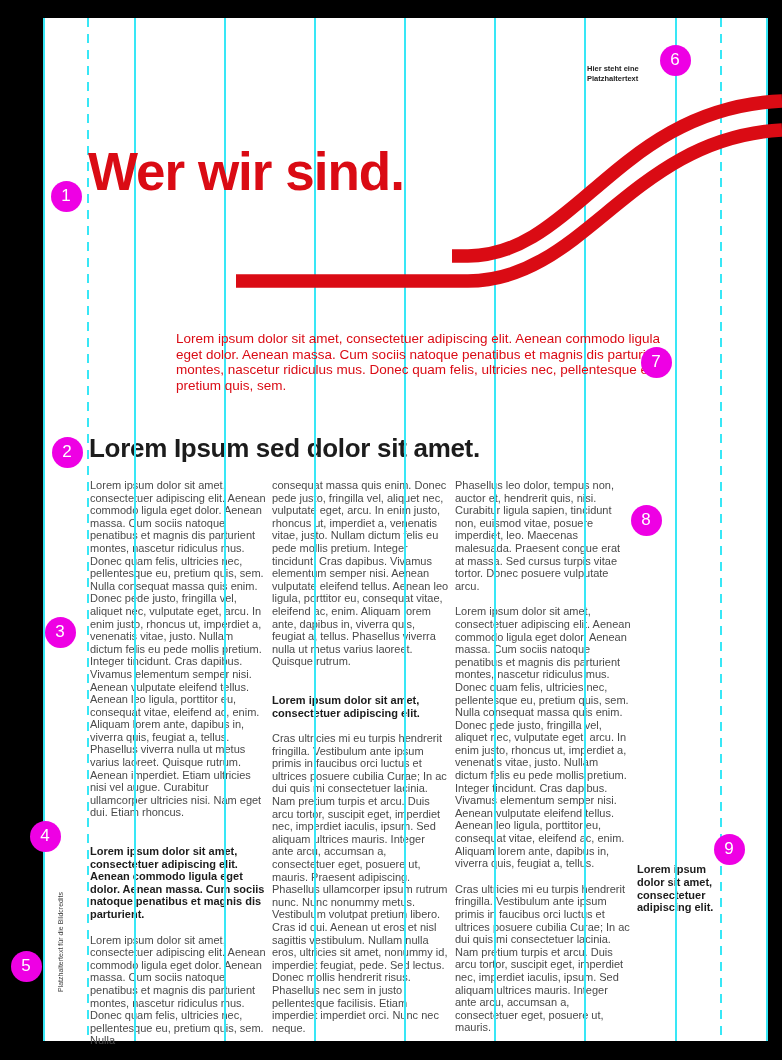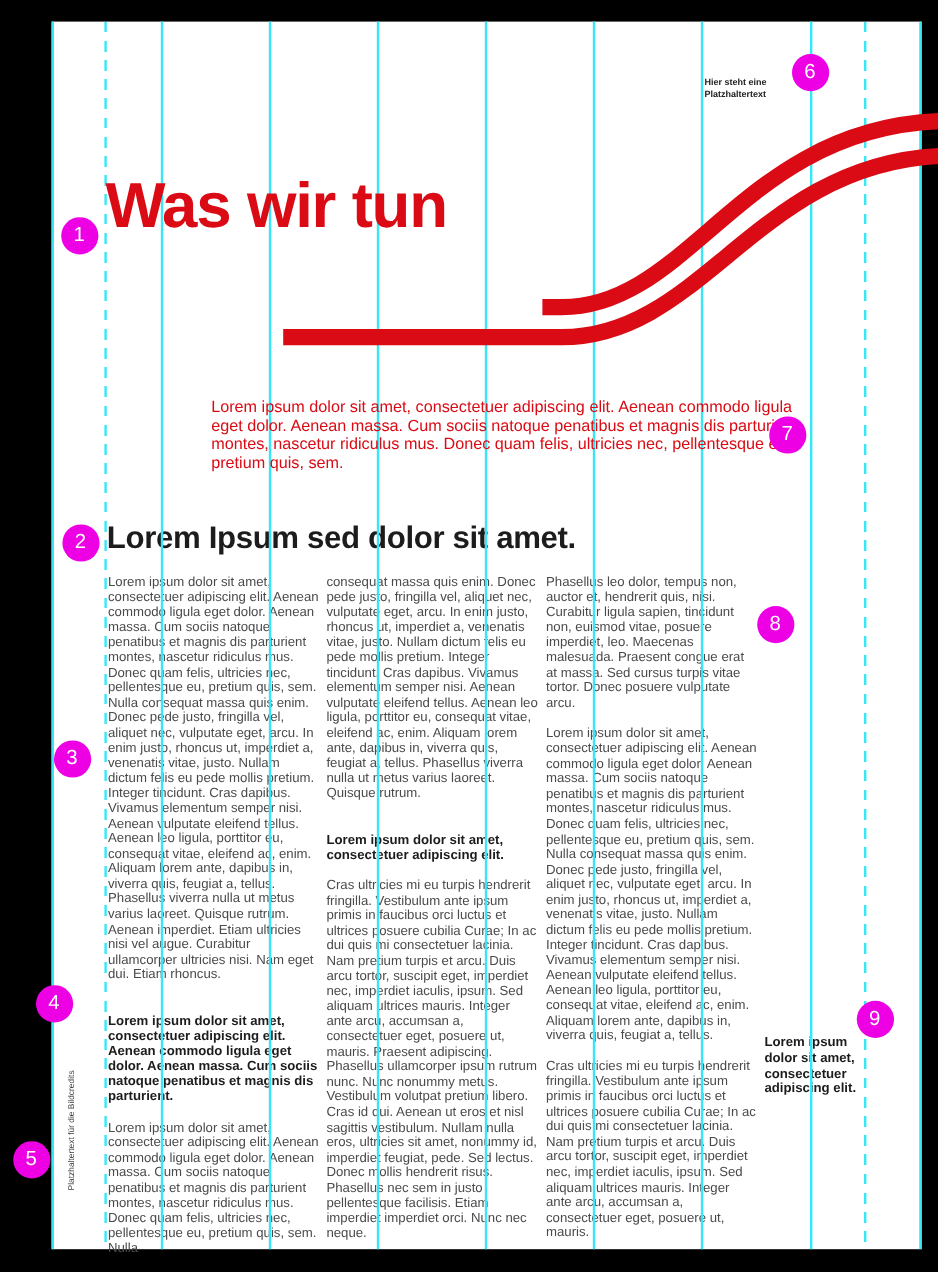--- a/index.html
+++ b/index.html
@@ -76,21 +76,21 @@
         <div class="guide dashed" style="left: 44px;"></div>
         <div class="guide dashed" style="left: 677px;"></div>
       </div>
 
     <div class="caption">
       <div>Hier steht eine</div>
       <div>Platzhaltertext</div>
     </div>
 
     <div class="headline">
-      <div>Was wir tun</div>
+      <div>Wer wir sind.</div>
     </div>
 
     <p class="intro">Lorem ipsum dolor sit amet, consectetuer adipiscing elit. Aenean commodo ligula eget dolor. Aenean massa. Cum sociis natoque penatibus et magnis dis parturient montes, nascetur ridiculus mus. Donec quam felis, ultricies nec, pellentesque eu, pretium quis, sem.</p>
 
     <h2 class="section-heading">Lorem Ipsum sed dolor sit amet.</h2>
 
     <div class="col c1">
         <p>Lorem ipsum dolor sit amet, consectetuer adipiscing elit. Aenean commodo ligula eget dolor. Aenean massa. Cum sociis natoque penatibus et magnis dis parturient montes, nascetur ridiculus mus. Donec quam felis, ultricies nec, pellentesque eu, pretium quis, sem. Nulla consequat massa quis enim. Donec pede justo, fringilla vel, aliquet nec, vulputate eget, arcu. In enim justo, rhoncus ut, imperdiet a, venenatis vitae, justo. Nullam dictum felis eu pede mollis pretium. Integer tincidunt. Cras dapibus. Vivamus elementum semper nisi. Aenean vulputate eleifend tellus. Aenean leo ligula, porttitor eu, consequat vitae, eleifend ac, enim. Aliquam lorem ante, dapibus in, viverra quis, feugiat a, tellus. Phasellus viverra nulla ut metus varius laoreet. Quisque rutrum. Aenean imperdiet. Etiam ultricies nisi vel augue. Curabitur ullamcorper ultricies nisi. Nam eget dui. Etiam rhoncus.</p>
         <p class="bold">Lorem ipsum dolor sit amet, consectetuer adipiscing elit. Aenean commodo ligula eget dolor. Aenean massa. Cum sociis natoque penatibus et magnis dis parturient.</p>
         <p>Lorem ipsum dolor sit amet, consectetuer adipiscing elit. Aenean commodo ligula eget dolor. Aenean massa. Cum sociis natoque penatibus et magnis dis parturient montes, nascetur ridiculus mus. Donec quam felis, ultricies nec, pellentesque eu, pretium quis, sem. Nulla</p>

